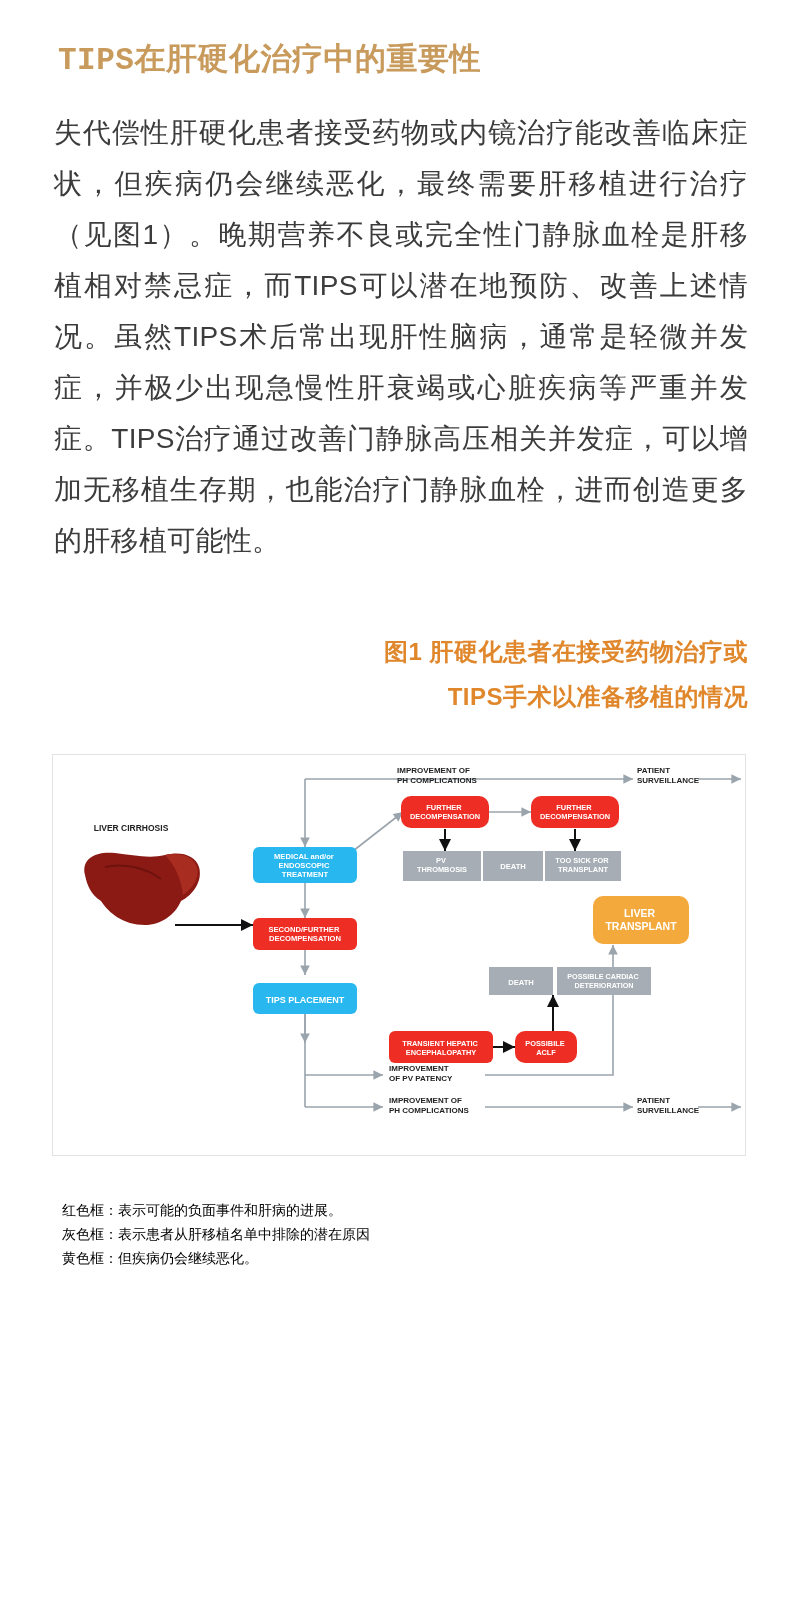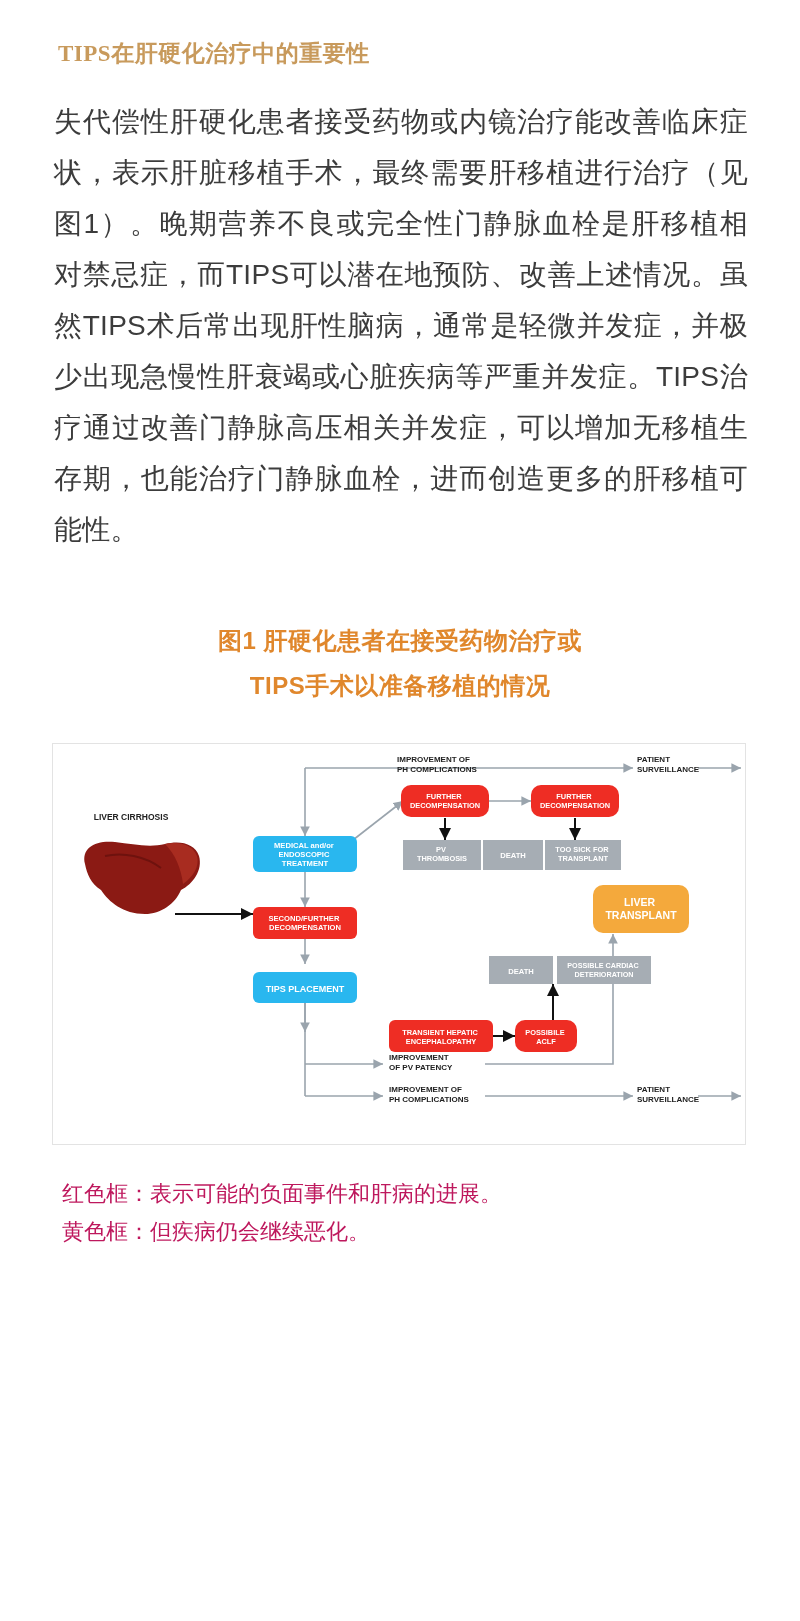--- a/index.html
+++ b/index.html
@@ -16,74 +16,74 @@
     overflow: hidden;
   }
   .page {
     width: 800px;
     height: 1621px;
     position: relative;
     box-sizing: border-box;
     padding: 0 52px;
   }
   .article-title {
-    font-family: Liberation Serif, serif;
+    font-family: Liberation Mono, monospace;
     font-weight: bold;
-    font-size: 23px;
+    font-size: 31px;
     color: #c89a5c;
     letter-spacing: 0.5px;
     padding-top: 38px;
     margin: 0 0 28px 6px;
   }
   .body-text {
     font-size: 28px;
     line-height: 1.82;
     color: #3c3c3c;
     letter-spacing: 0.3px;
     text-align: justify;
     margin: 0 0 0 2px;
     font-family: "Liberation Sans", sans-serif;
   }
   .fig-caption {
     color: #e0872c;
     font-weight: bold;
     font-size: 24px;
-    text-align: center;
+    text-align: right;
     line-height: 1.9;
     margin-top: 62px;
     letter-spacing: 0.5px;
   }
   .figure-box {
     margin-top: 34px;
     border: 1px solid #e3e3e3;
     background: #fff;
     width: 694px;
     height: 402px;
     position: relative;
     box-sizing: border-box;
     overflow: hidden;
   }
   .figure-box svg { display: block; }
   .legend {
-    margin-top: 30px;
-    font-size: 22px;
+    margin-top: 42px;
+    font-size: 14px;
     line-height: 1.72;
-    color: #be185d;
+    color: #000000;
     margin-left: 10px;
   }
   .legend div { white-space: nowrap; }
 </style>
 </head>
 <body>
 
 <div class="page">
 
   <h1 class="article-title">TIPS在肝硬化治疗中的重要性</h1>
 
-  <p class="body-text">失代偿性肝硬化患者接受药物或内镜治疗能改善临床症状，表示肝脏移植手术，最终需要肝移植进行治疗（见图1）。晚期营养不良或完全性门静脉血栓是肝移植相对禁忌症，而TIPS可以潜在地预防、改善上述情况。虽然TIPS术后常出现肝性脑病，通常是轻微并发症，并极少出现急慢性肝衰竭或心脏疾病等严重并发症。TIPS治疗通过改善门静脉高压相关并发症，可以增加无移植生存期，也能治疗门静脉血栓，进而创造更多的肝移植可能性。</p>
+  <p class="body-text">失代偿性肝硬化患者接受药物或内镜治疗能改善临床症状，但疾病仍会继续恶化，最终需要肝移植进行治疗（见图1）。晚期营养不良或完全性门静脉血栓是肝移植相对禁忌症，而TIPS可以潜在地预防、改善上述情况。虽然TIPS术后常出现肝性脑病，通常是轻微并发症，并极少出现急慢性肝衰竭或心脏疾病等严重并发症。TIPS治疗通过改善门静脉高压相关并发症，可以增加无移植生存期，也能治疗门静脉血栓，进而创造更多的肝移植可能性。</p>
 
   <div class="fig-caption">
     <div>图1 肝硬化患者在接受药物治疗或</div>
     <div>TIPS手术以准备移植的情况</div>
   </div>
 
   <div class="figure-box">
     <svg width="694" height="402" viewBox="0 0 694 402" xmlns="http://www.w3.org/2000/svg">
       <defs>
         <marker id="ar" markerWidth="7" markerHeight="7" refX="6" refY="3" orient="auto">
@@ -253,16 +253,17 @@
         <text x="493" y="291" text-anchor="middle" font-family="Liberation Sans, sans-serif" font-size="7.4" font-weight="bold" fill="#ffffff">
           <tspan x="493" dy="0">POSSIBILE</tspan>
           <tspan x="493" dy="9">ACLF</tspan>
         </text>
       </g>
     </svg>
   </div>
 
   <div class="legend">
     <div>红色框：表示可能的负面事件和肝病的进展。</div>
+    <div>灰色框：表示患者从肝移植名单中排除的潜在原因</div>
     <div>黄色框：但疾病仍会继续恶化。</div>
   </div>
 
 </div>
 
 </body></html>

